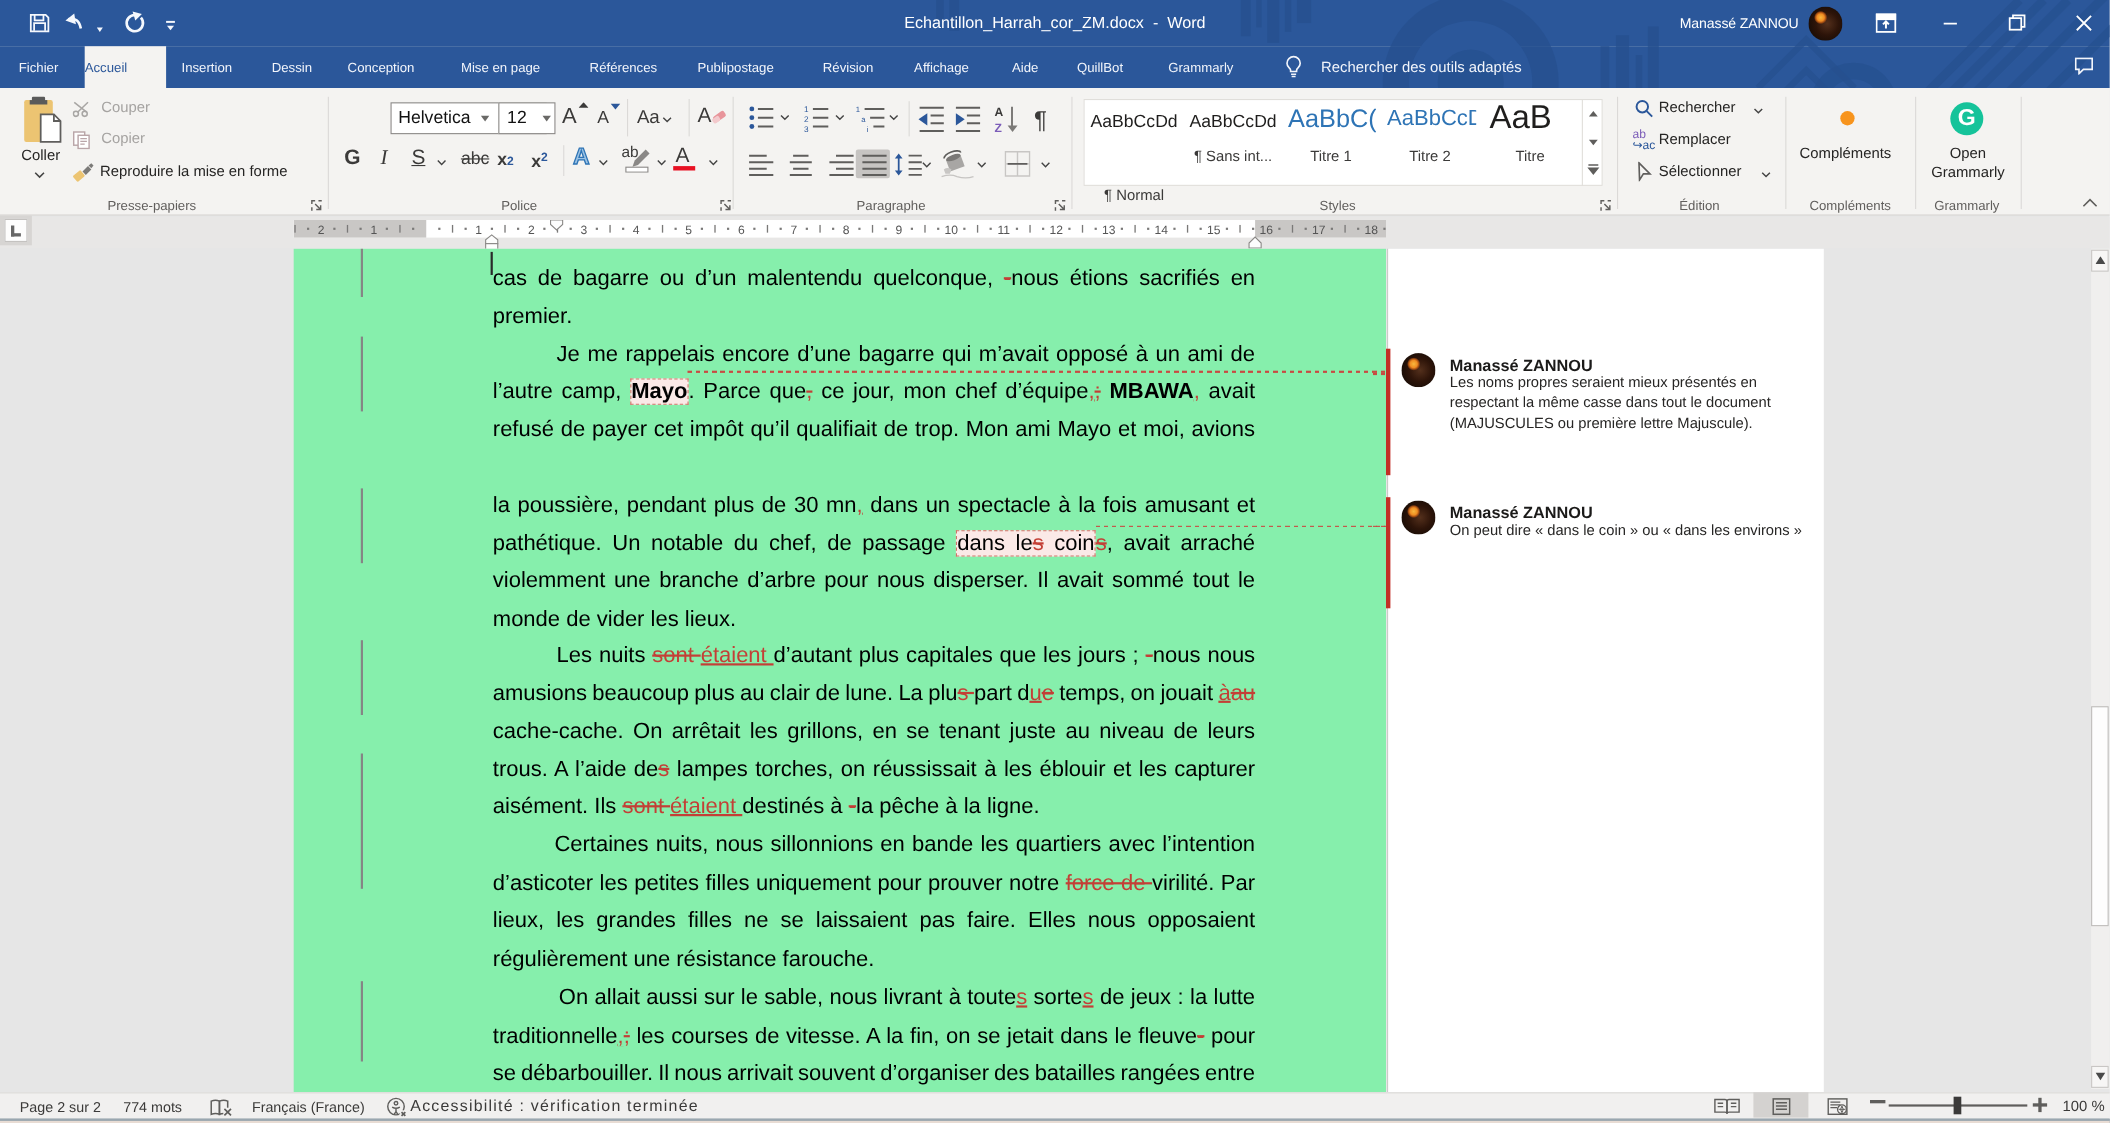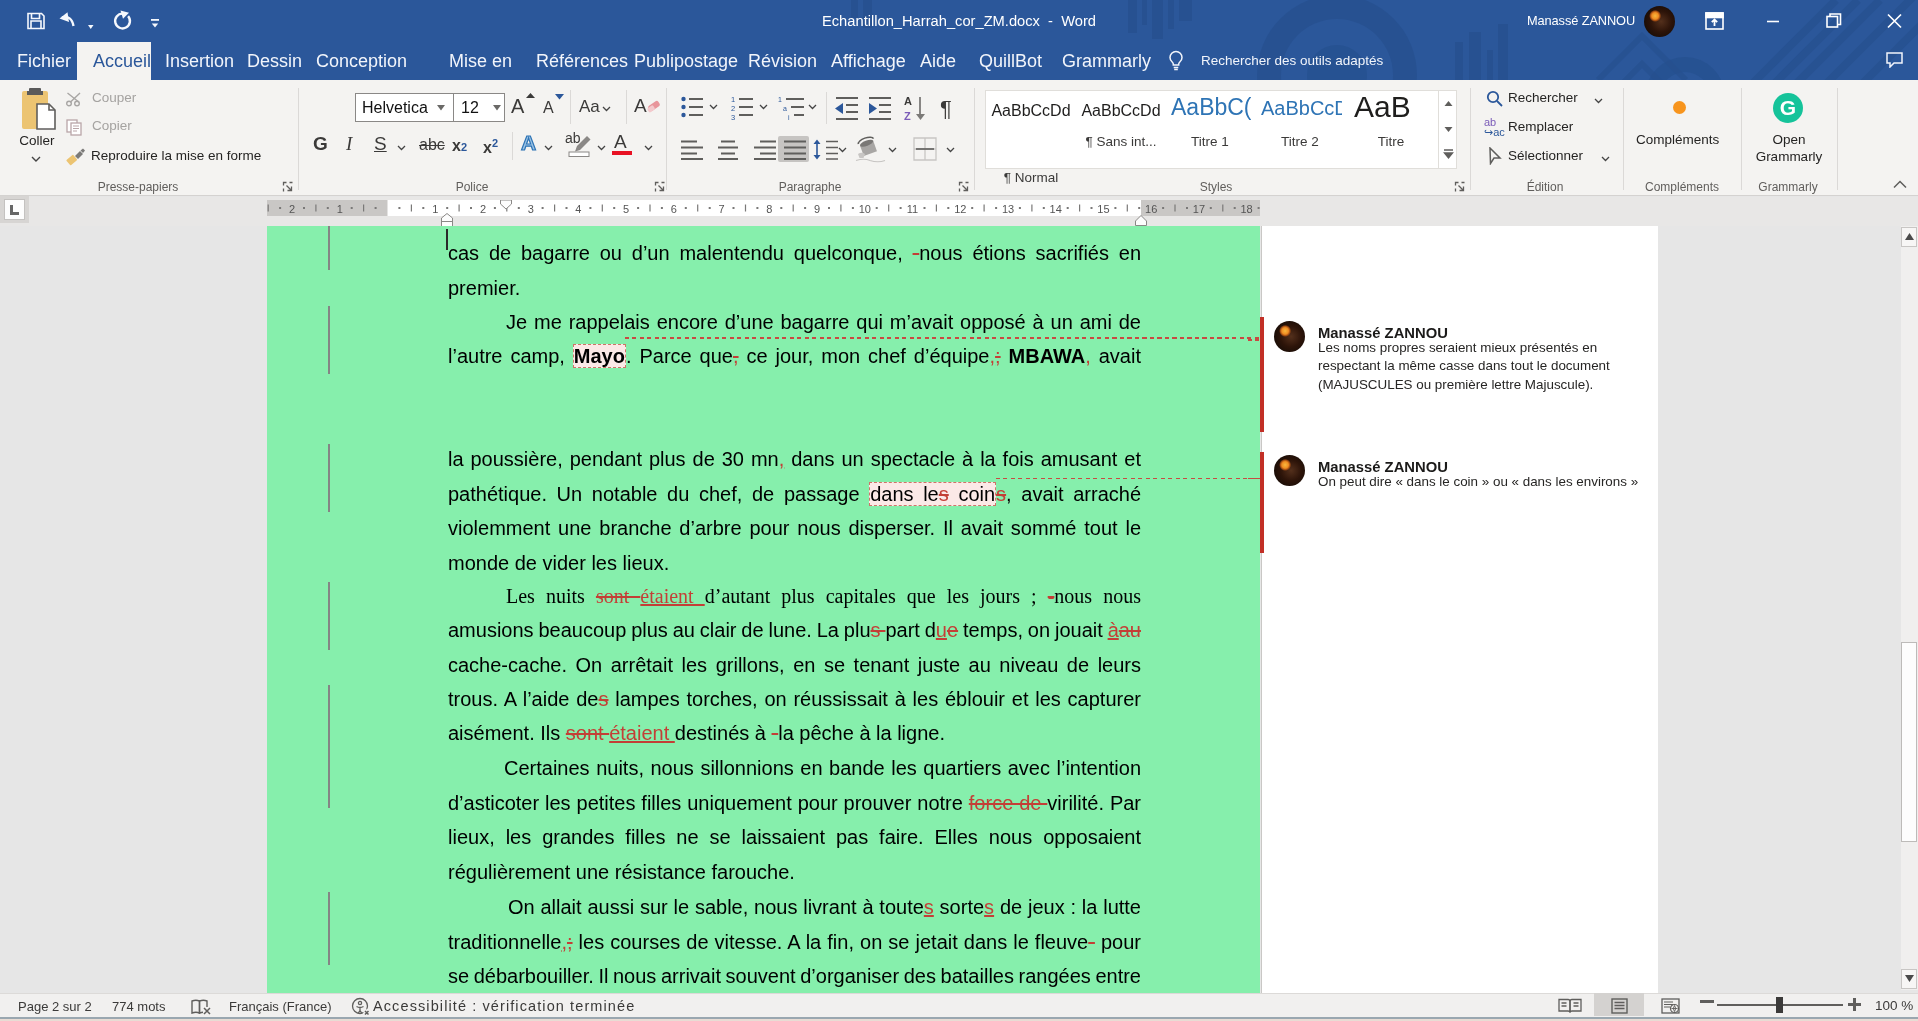--- a/index.html
+++ b/index.html
@@ -2,21 +2,21 @@
 <html><head>
 <meta charset="utf-8">
 <style>
   * { margin:0; padding:0; box-sizing:border-box; }
   html,body { width:1918px; height:1021px; overflow:hidden; font-family:"Liberation Sans",sans-serif; }
   .abs { position:absolute; }
   #app { position:relative; width:1918px; height:1021px; background:#e6e6e6; }
   
   #titlebar { position:absolute; left:0; top:0; width:1918px; height:42px; background:#2b579a; }
   #tabrow { position:absolute; left:0; top:42px; width:1918px; height:38px; background:#2b579a; }
-  .tab { position:absolute; top:42px; height:38px; color:#f2f5fb; font-size:18px; line-height:38px; text-align:right; }
+  .tab { position:absolute; top:42px; height:38px; color:#f2f5fb; font-size:12px; line-height:38px; text-align:left; }
   #deco { position:absolute; left:0; top:0; width:1918px; height:80px; overflow:hidden; pointer-events:none; }
   
   #ribbon { position:absolute; left:0; top:80px; width:1918px; height:116px; background:#f4f3f1; border-bottom:1px solid #d4d2d0; }
   .gsep { position:absolute; top:88px; height:102px; width:1px; background:#dbd9d7; }
   .glabel { position:absolute; font-size:12px; color:#605e5c; text-align:center; }
   .launcher { position:absolute; width:12px; height:12px; }
   .ribtext { font-size:13.5px; color:#252423; }
   .chev { position:absolute; width:9px; height:6px; }
   
   #rulerzone { position:absolute; left:0; top:197px; width:1918px; height:29px; background:#e8e7e6; }
@@ -550,25 +550,26 @@
       <rect x="174.5" y="21.5" width="11" height="5.5" fill="#fdfdfd" stroke="#8a8886" stroke-width="1"></rect>
       <path d="M868.5 25.5 v-4.5 l5.5 -5.5 5.5 5.5 v4.5 z" fill="#fdfdfd" stroke="#8a8886" stroke-width="1"></path>
     </svg>
 
 <div id="docarea">
 <div id="page">
 <div class="docline jst" style="top:14.4px;">cas de bagarre ou d’un malentendu quelconque, <span class="del">-</span>nous étions sacrifiés en</div>
 <div class="docline jst" style="top:82.9px;padding-left:58px;">Je me rappelais encore d’une bagarre qui m’avait opposé à un ami de</div>
 <div class="docline" style="top:48.7px;">premier.</div>
 <div class="docline jst" style="top:117.1px;">l’autre camp, <span class="anch"><b>Mayo</b></span>. Parce que<span class="del">,</span> ce jour, mon chef d’équipe<span class="ins">,</span><span class="del">;</span> <b>MBAWA</b><span class="ins">,</span> avait</div>
+<div class="docline jst" style="top:151.3px;">refusé de payer cet impôt qu’il qualifiait de trop. Mon ami Mayo et moi, avions</div>
 <div class="docline jst" style="top:220.3px;">la poussière, pendant plus de 30 mn<span class="ins">,</span> dans un spectacle à la fois amusant et</div>
 <div class="docline jst" style="top:254.6px;">pathétique. Un notable du chef, de passage <span class="anch">dans le<span class="del">s</span> coin</span><span class="del">s</span>, avait arraché</div>
 <div class="docline jst" style="top:288.9px;">violemment une branche d’arbre pour nous disperser. Il avait sommé tout le</div>
 <div class="docline" style="top:323.5px;">monde de vider les lieux.</div>
-<div class="docline jst" style="top:357.0px;padding-left:58px;font-family:Liberation Serif, serif;">Les nuits <span class="del">sont </span><span class="ins">étaient </span>d’autant plus capitales que les jours ; <span class="del">-</span>nous nous</div>
+<div class="docline jst" style="top:357.0px;padding-left:58px;">Les nuits <span class="del">sont </span><span class="ins">étaient </span>d’autant plus capitales que les jours ; <span class="del">-</span>nous nous</div>
 <div class="docline jst" style="top:391.4px;word-spacing:-1.0px;">amusions beaucoup plus au clair de lune. La plu<span class="del">s </span>part d<span class="ins">u</span><span class="del">e</span> temps, on jouait <span class="ins">à</span><span class="del">au</span></div>
 <div class="docline jst" style="top:425.7px;">cache-cache. On arrêtait les grillons, en se tenant juste au niveau de leurs</div>
 <div class="docline jst" style="top:459.9px;">trous. A l’aide de<span class="del">s</span> lampes torches, on réussissait à les éblouir et les capturer</div>
 <div class="docline" style="top:494.1px;">aisément. Ils <span class="del">sont </span><span class="ins">étaient </span>destinés à <span class="del">-</span>la pêche à la ligne.</div>
 <div class="docline jst" style="top:528.7px;padding-left:56px;">Certaines nuits, nous sillonnions en bande les quartiers avec l’intention</div>
 <div class="docline jst" style="top:563.5px;">d’asticoter les petites filles uniquement pour prouver notre <span class="del">force de </span>virilité. Par</div>
 <div class="docline jst" style="top:598.2px;">lieux, les grandes filles ne se laissaient pas faire. Elles nous opposaient</div>
 <div class="docline" style="top:633.0px;">régulièrement une résistance farouche.</div>
 <div class="docline jst" style="top:667.8px;padding-left:60px;word-spacing:-0.5px;">On allait aussi sur le sable, nous livrant à toute<span class="ins">s</span> sorte<span class="ins">s</span> de jeux : la lutte</div>
 <div class="docline jst" style="top:702.5px;">traditionnelle<span class="ins">,</span><span class="del">;</span> les courses de vitesse. A la fin, on se jetait dans le fleuve<span class="del">-</span> pour</div>

